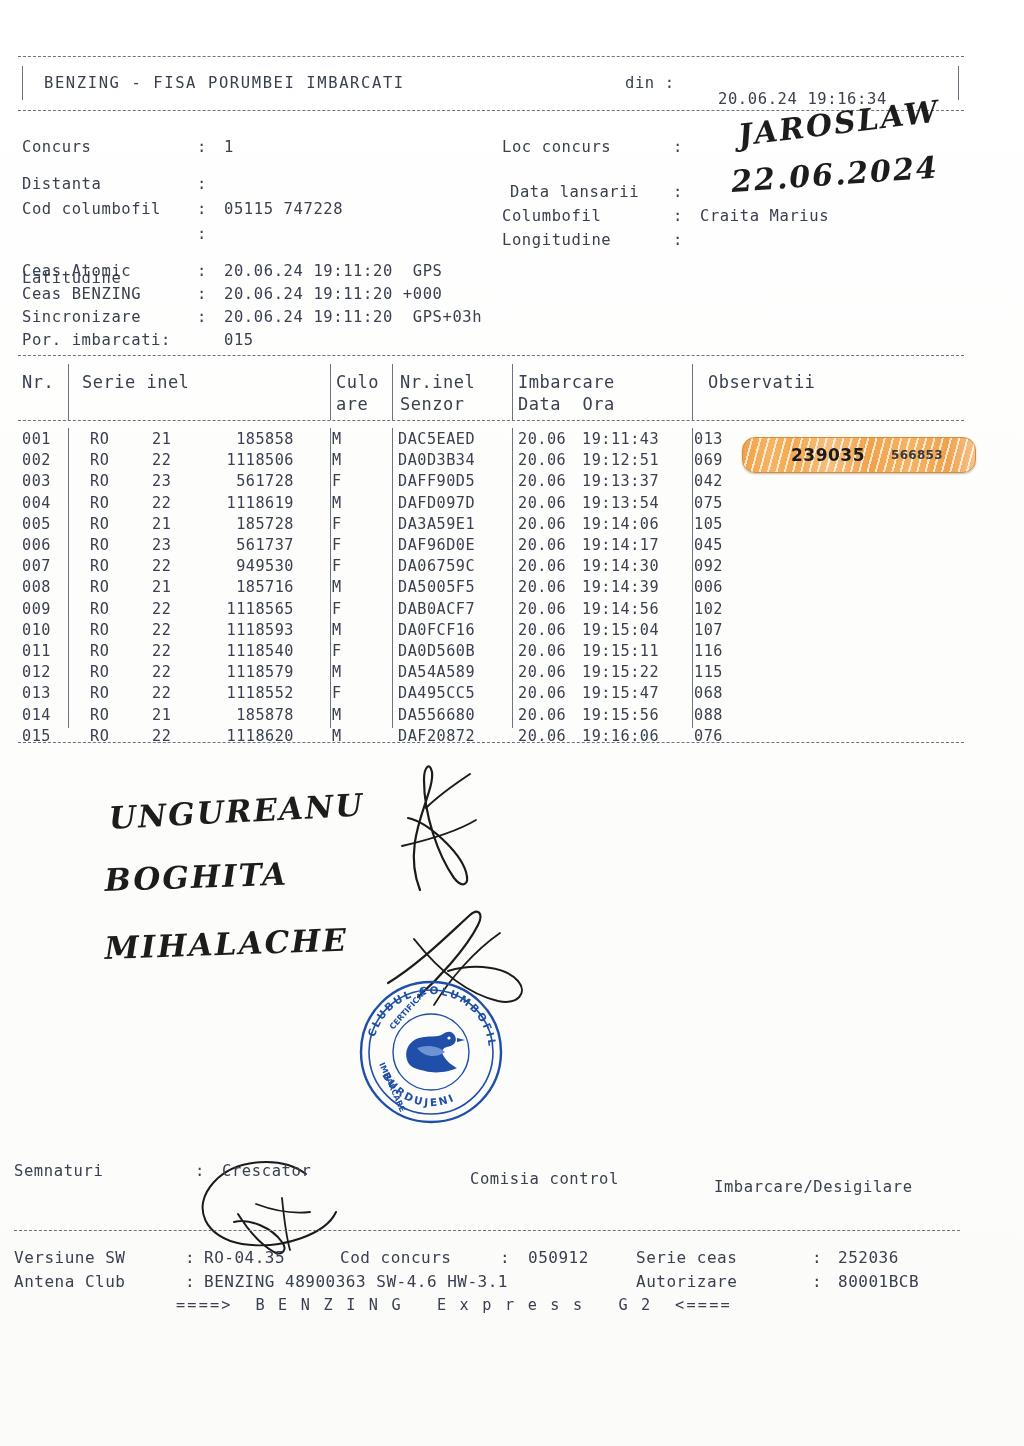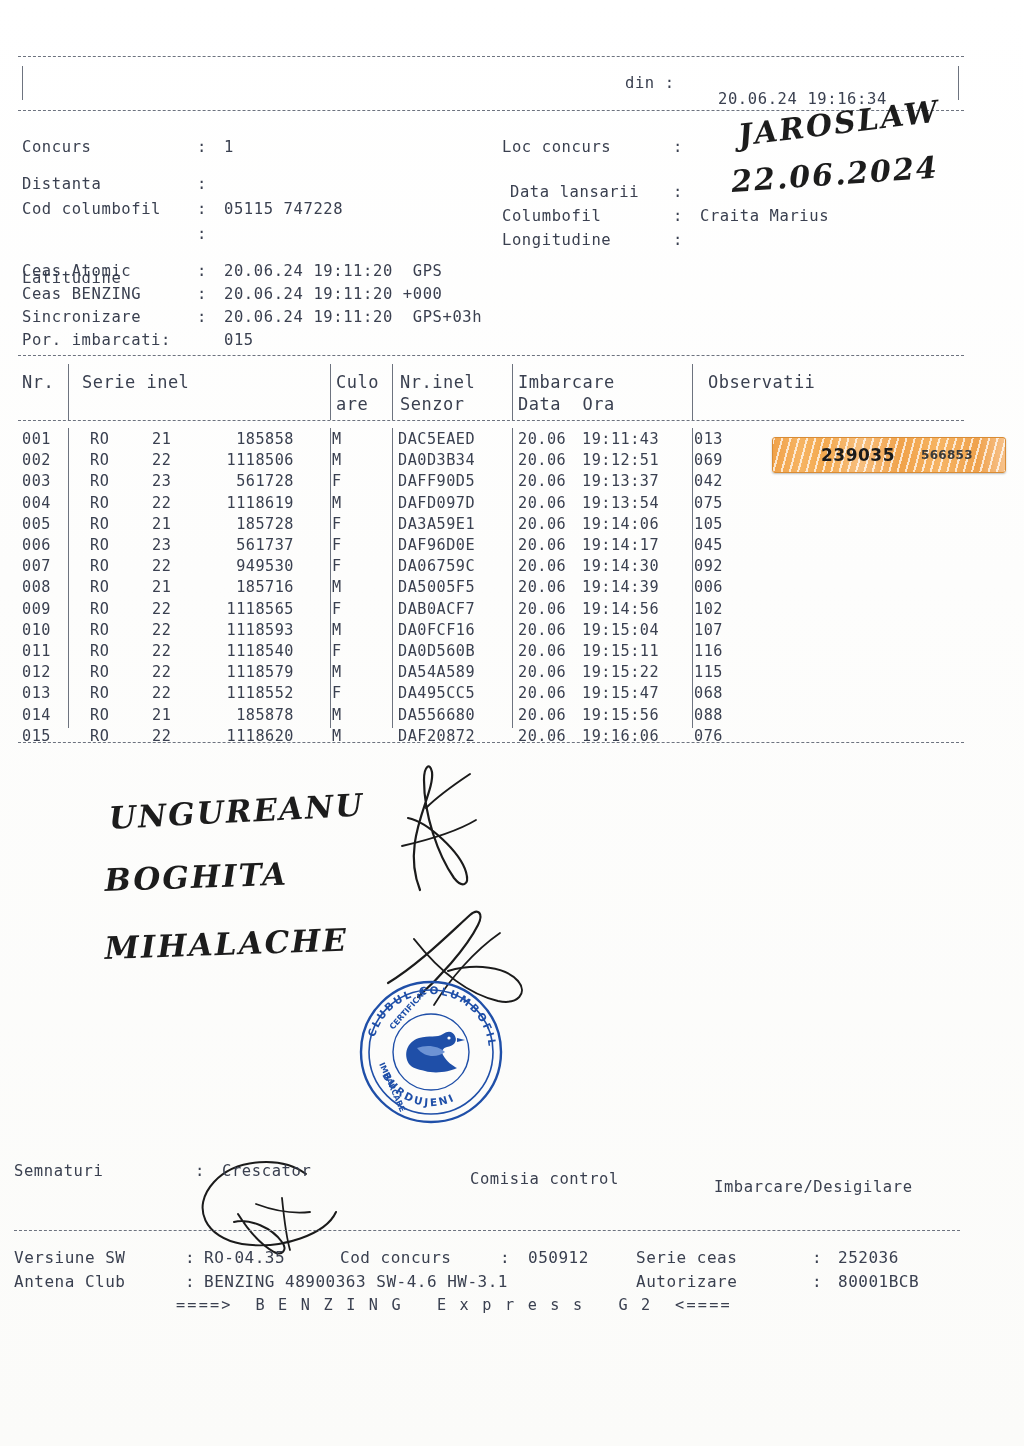--- a/index.html
+++ b/index.html
@@ -83,27 +83,27 @@
     color: #1c1c1c;
     font-style: italic;
     font-weight: 700;
     letter-spacing: 2px;
     transform-origin: left top;
   }
 
   
   .seal {
     position: absolute;
-    left: 772px;
+    left: 742px;
     top: 437px;
     width: 232px;
     height: 34px;
     background: linear-gradient(90deg,#f0a24a 0%, #f6b463 12%, #f3a94f 22%, #f7bf7e 38%, #f0a24a 55%, #f6b463 72%, #efa24d 88%, #f7c28b 100%);
     border: 1px solid #d98c35;
-    border-radius: 3px;
+    border-radius: 13px;
     box-shadow: 0 1px 2px rgba(0,0,0,.25);
     overflow: hidden;
   }
   .seal .hatch {
     position: absolute; inset: 0;
     background-image: repeating-linear-gradient(105deg, rgba(255,255,255,.85) 0 2px, rgba(237,150,60,0) 2px 8px);
     opacity: .85;
   }
   .seal .num {
     position: absolute;
@@ -151,20 +151,21 @@
 </head>
 <body>
 
 <div class="page">
   <div class="scan-tint"></div>
 
   <div class="hr-dashed" style="left:18px; top:56px; width:946px;"></div>
 
   <div class="v-bar" style="left:22px; top:66px; height:34px;"></div>
   <div class="v-bar" style="left:958px; top:66px; height:34px;"></div>
+  <div class="mono abs header-title" style="left:44px; top:74px;">BENZING - FISA PORUMBEI IMBARCATI</div>
   <div class="mono abs" style="left:625px; top:74px;">din :</div>
   <div class="mono abs" style="left:718px; top:90px;">20.06.24 19:16:34</div>
 
   <div class="hr-dashed" style="left:18px; top:110px; width:946px;"></div>
 
   <div class="mono abs" style="left:22px; top:138px;">Concurs</div>
   <div class="mono abs" style="left:197px; top:138px;">:</div>
   <div class="mono abs" style="left:224px; top:138px;">1</div>
 
   <div class="mono abs" style="left:22px; top:175px;">Distanta</div>

